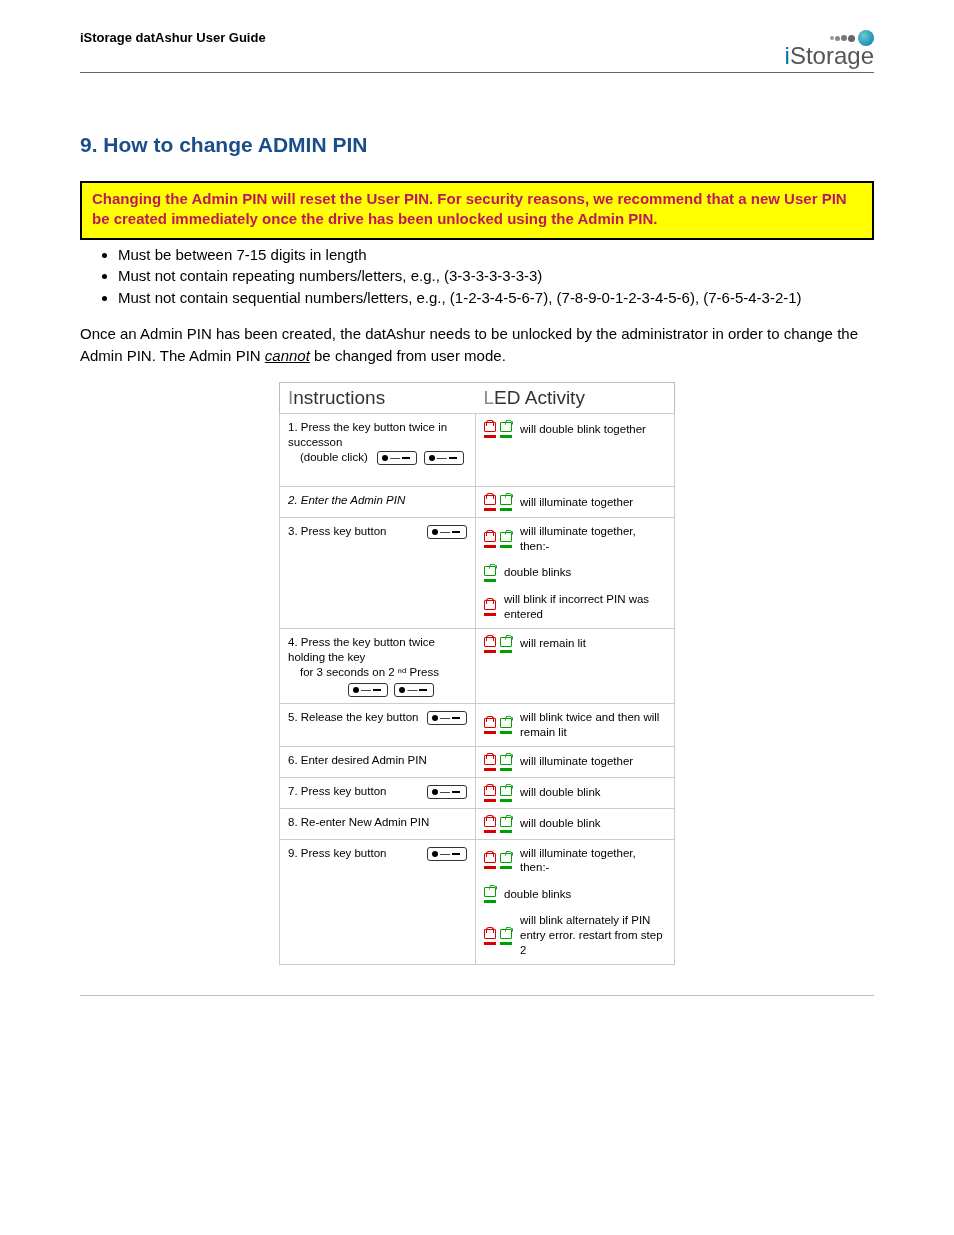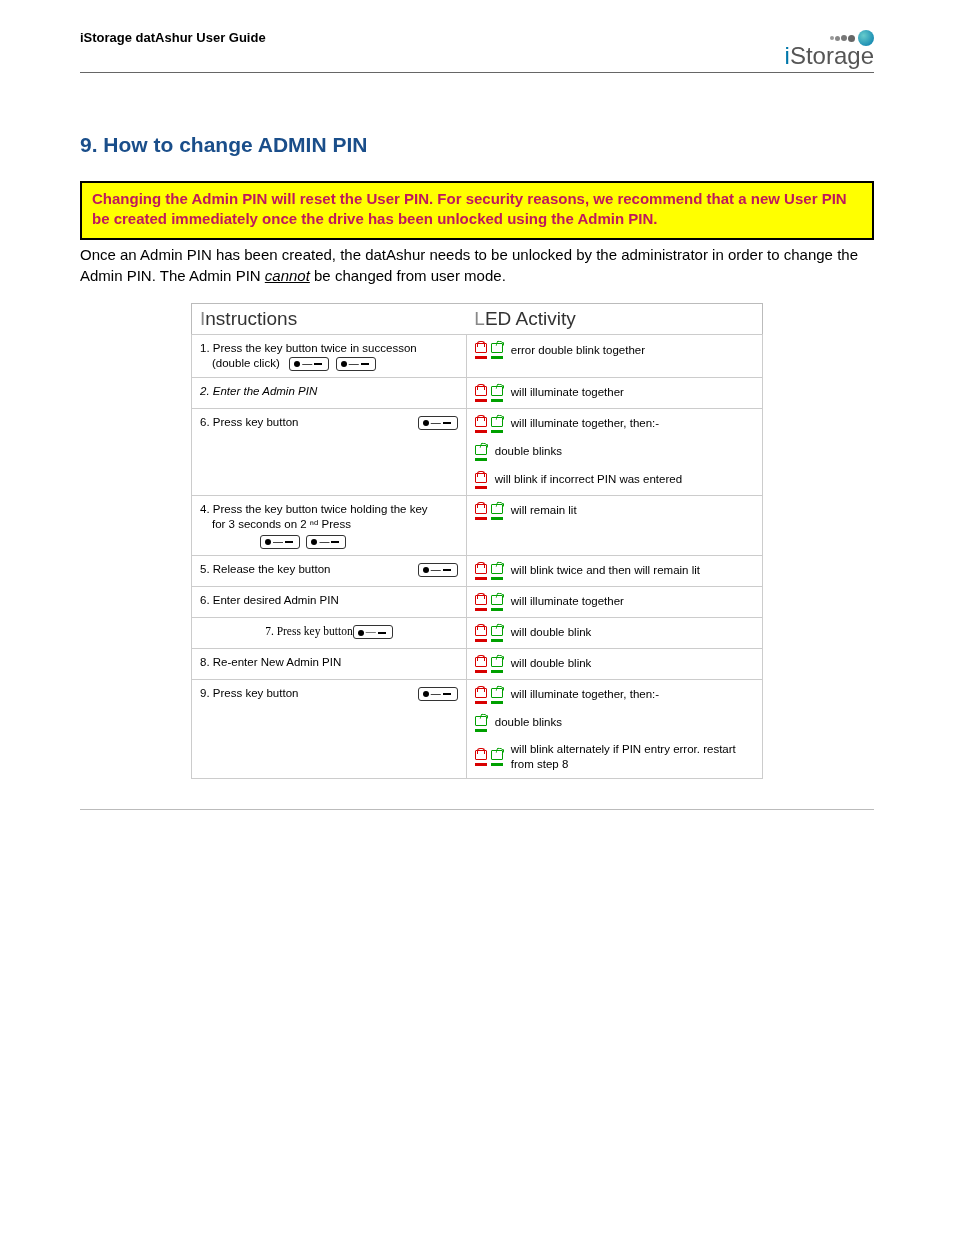--- a/index.html
+++ b/index.html
@@ -107,21 +107,21 @@
     line-height: 1.45;
     margin-bottom: 16px;
   }
   .cannot { font-style: italic; text-decoration: underline; }
 
   .instr-table {
     margin: 12px auto;
     border: 1px solid #bbb;
     border-collapse: collapse;
     font-family: Arial, Helvetica, sans-serif;
-    width: 572px;
+    width: 396px;
     padding-left: 12px;
   }
   .instr-table th {
     font-size: 19px;
     font-weight: normal;
     text-align: left;
     padding: 4px 8px 4px 8px;
     color:#333;
   }
   .instr-table th .firstletter { color:#888; }
@@ -202,20 +202,25 @@
 
   <h2 class="section-title">
     <span>9.</span>
     <span>How to change ADMIN PIN</span>
   </h2>
 
   <div class="caution-box">
     <div class="caution-body">Changing the Admin PIN will reset the User PIN.  For security reasons, we recommend that a new User PIN be created immediately once the drive has been unlocked using the Admin PIN.</div>
   </div>
 
+  <ul class="pin-req">
+    <li>Must be between 7-15 digits in length</li>
+    <li>Must not contain repeating numbers/letters, e.g., (3-3-3-3-3-3-3)</li>
+    <li>Must not contain sequential numbers/letters, e.g., (1-2-3-4-5-6-7), (7-8-9-0-1-2-3-4-5-6), (7-6-5-4-3-2-1)</li>
+  </ul>
 
   <div class="body-para">
     <span>Once an Admin PIN has been created, the datAshur needs to be unlocked by the administrator in order to change the Admin PIN.  The Admin PIN </span><span class="cannot">cannot</span><span>  be changed from user mode.</span>
   </div>
 
   <table class="instr-table">
     <tbody>
         <tr>
       <th class="col-instr"><span class="cursor"><span class="firstletter">I</span>nstructions</span></th>
       <th class="col-led"><span class="firstletter">L</span>ED Activity</th>
@@ -234,21 +239,21 @@
                   <span class="shackle"></span>
                   <span class="lock"></span>
                   <span class="bar"></span>
                 </span>
                 <span class="led green open">
                   <span class="shackle"></span>
                   <span class="lock"></span>
                   <span class="bar"></span>
                 </span>
               </span>
-              <span class="led-text">error double blink together</span>
+              <span class="led-text">will double blink together</span>
             </div>
           </td>
         </tr>
         <tr>
           <td class="col-instr">
             <div style="display:flex; justify-content:space-between; align-items:flex-start;font-style:italic;">
               <span>2. Enter the Admin PIN</span>
               <span></span>
             </div>
           </td>
@@ -266,21 +271,21 @@
                   <span class="bar"></span>
                 </span>
               </span>
               <span class="led-text">will illuminate together</span>
             </div>
           </td>
         </tr>
         <tr>
           <td class="col-instr">
             <div style="display:flex; justify-content:space-between; align-items:flex-start;">
-              <span>6.  Press key button</span>
+              <span>3.  Press key button</span>
               <span><span class="key-btn"><span class="keydot"></span>—<span class="keybar"></span></span> </span>
             </div>
           </td>
           <td class="col-led">
             <div class="led-row">
               <span class="led-icons">
                 <span class="led red">
                   <span class="shackle"></span>
                   <span class="lock"></span>
                   <span class="bar"></span>
@@ -384,21 +389,21 @@
                   <span class="lock"></span>
                   <span class="bar"></span>
                 </span>
               </span>
               <span class="led-text">will illuminate together</span>
             </div>
           </td>
         </tr>
         <tr>
           <td class="col-instr">
-            <div style="display:flex; justify-content:center; align-items:flex-start;font-family:Liberation Serif, serif;">
+            <div style="display:flex; justify-content:space-between; align-items:flex-start;">
               <span>7. Press key button</span>
               <span><span class="key-btn"><span class="keydot"></span>—<span class="keybar"></span></span> </span>
             </div>
           </td>
           <td class="col-led">
             <div class="led-row">
               <span class="led-icons">
                 <span class="led red">
                   <span class="shackle"></span>
                   <span class="lock"></span>
@@ -478,21 +483,21 @@
                   <span class="shackle"></span>
                   <span class="lock"></span>
                   <span class="bar"></span>
                 </span>
                 <span class="led green open">
                   <span class="shackle"></span>
                   <span class="lock"></span>
                   <span class="bar"></span>
                 </span>
               </span>
-              <span class="led-text">will blink alternately if PIN entry error. restart from step 8</span>
+              <span class="led-text">will blink alternately if PIN entry error. restart from step 2</span>
             </div>
           </td>
         </tr>
       </tbody>
   </table>
 
   <div class="footer-line"></div>
 </div>
 
 </body></html>

